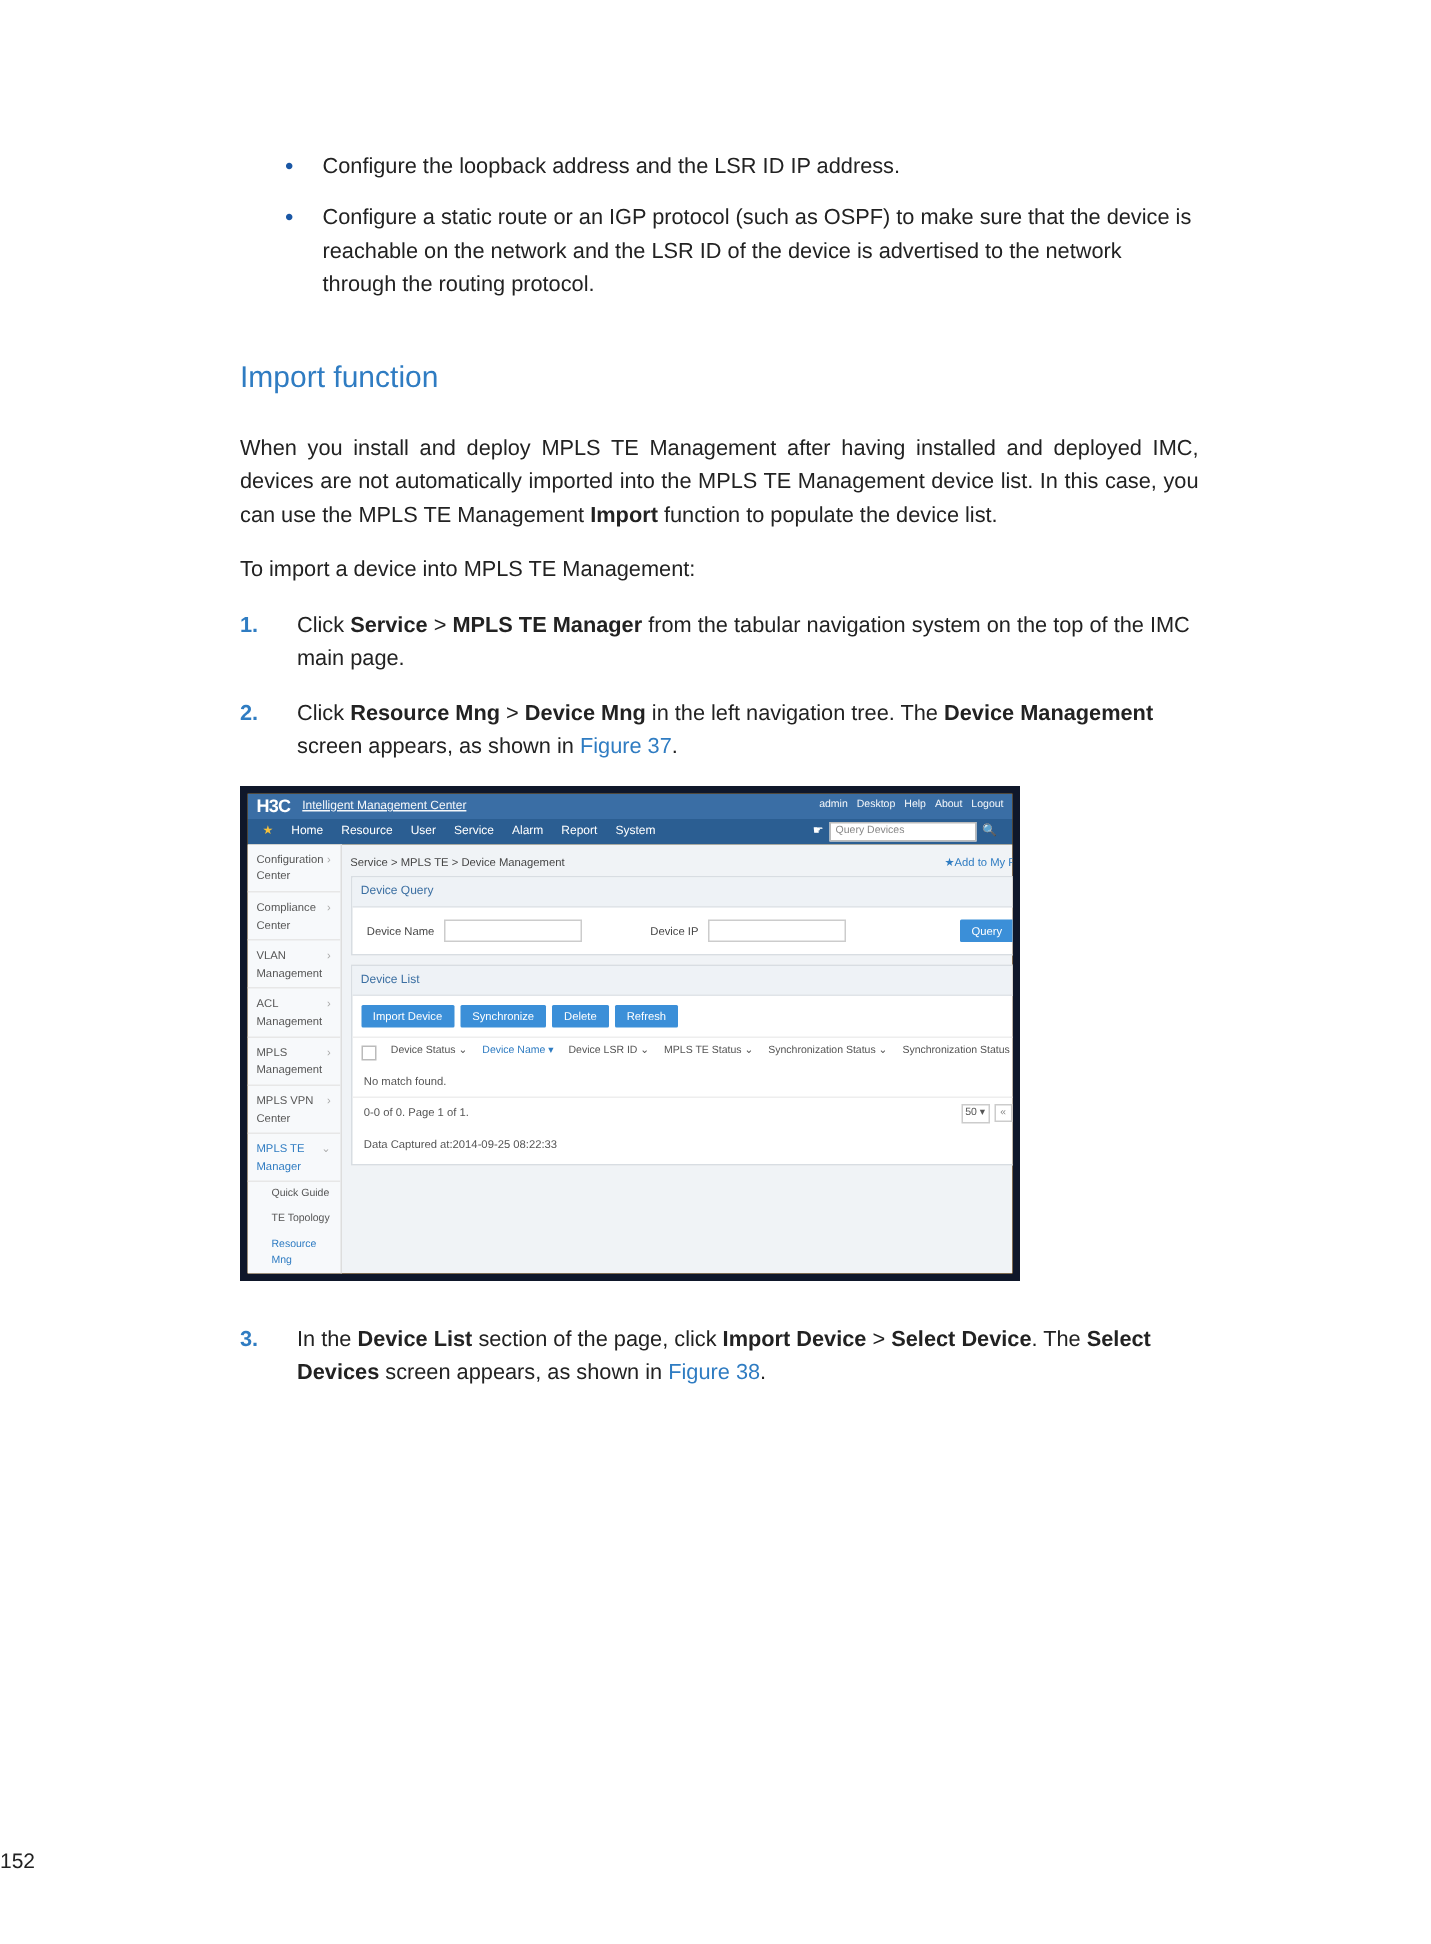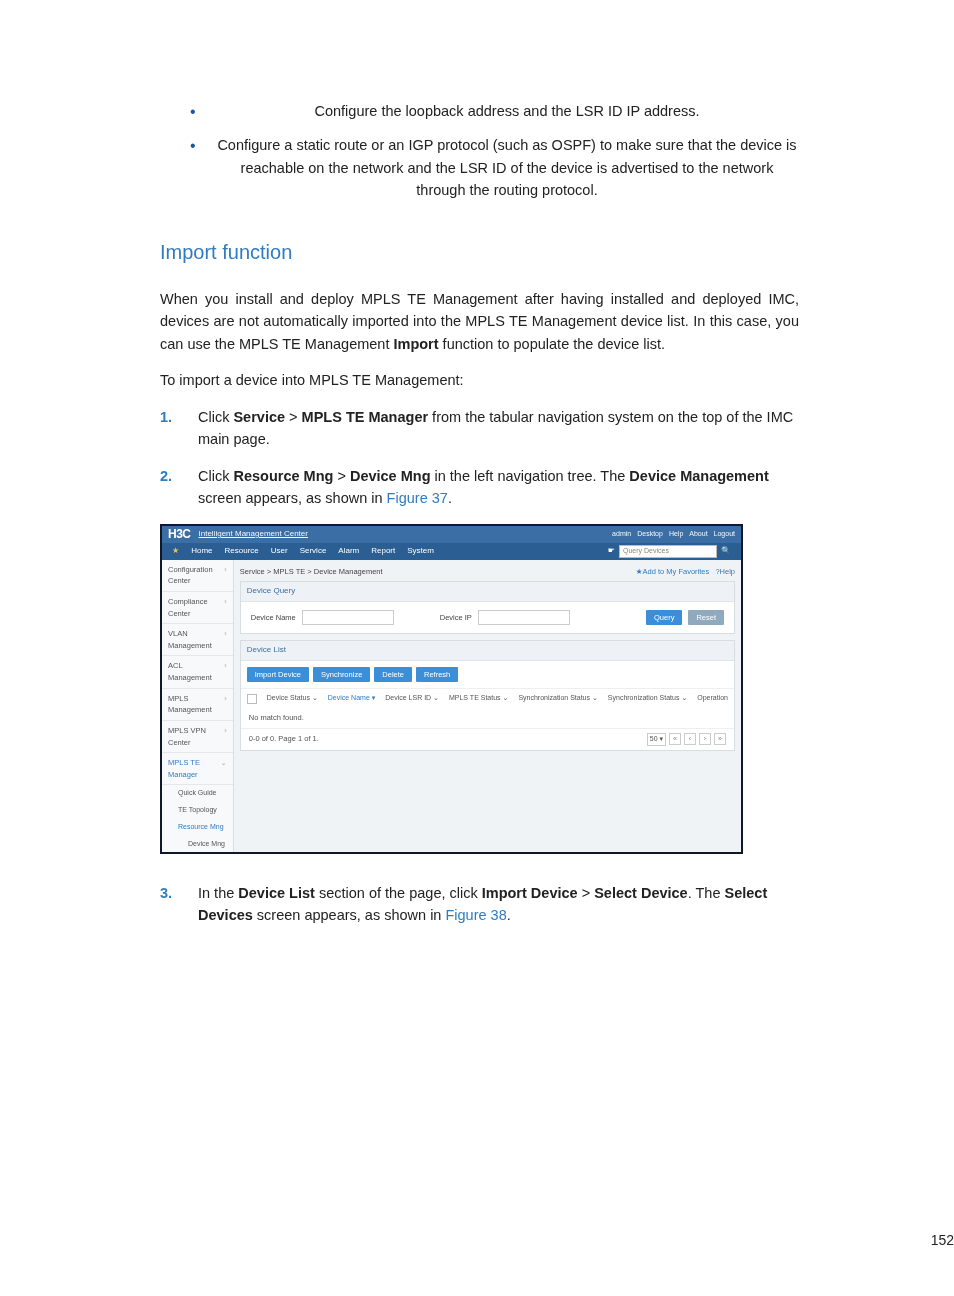--- a/index.html
+++ b/index.html
@@ -21,21 +21,20 @@
   }
   ul.bullets {
     list-style: none;
     padding: 0;
     margin: 0 0 22px 0;
   }
   ul.bullets > li {
     position: relative;
     padding-left: 55px;
     margin-bottom: 12px;
-    text-align: center;
   }
   ul.bullets > li::before {
     content: "•";
     position: absolute;
     left: 30px;
     top: 0;
     color: #1a57a5;
     font-size: 16px;
   }
   h2.section {
@@ -74,28 +73,28 @@
     color: #2f7cc2;
     font-weight: bold;
     font-size: 14px;
     margin: 18px 0 10px 0;
   }
   .page-number {
     position: absolute;
     bottom: 44px;
     left: 0;
     width: 100%;
-    text-align: right;
+    text-align: left;
     font-size: 14px;
   }
   
   .screenshot {
-    width: 583px;
+    width: 520px;
     height: 330px;
-    border: 2px solid #0f172a;
+    border: 5px solid #0f172a;
     background: #a16207;
     font-family: Arial, sans-serif;
     font-size: 8px;
     color: #444;
     position: relative;
     box-sizing: border-box;
     overflow: hidden;
   }
   .ss-topbar {
     background: #3a6ea5;
@@ -385,20 +384,21 @@
           <div class="ss-pager">
             <span>0-0 of 0. Page 1 of 1.</span>
             <div class="ss-pager-right">
               <span class="ss-select"><span>50</span> ▾</span>
               <span class="ss-pager-btn">«</span>
               <span class="ss-pager-btn">‹</span>
               <span class="ss-pager-btn">›</span>
               <span class="ss-pager-btn">»</span>
             </div>
           </div>
+          <div class="ss-captured">Data Captured at:2014-09-25 08:22:33</div>
         </div>
       </div>
     </div>
   </div>
 
   <ol class="steps" start="3" style="counter-reset: step 2; margin-top:28px;">
     <li>
       <span>In the </span><span class="strong">Device List</span><span> section of the page, click </span><span class="strong">Import Device</span><span> &gt; </span><span class="strong">Select Device</span><span>. The </span><span class="strong">Select Devices</span><span> screen appears, as shown in </span><span class="linklike">Figure 38</span><span>.</span>
     </li>
   </ol>

